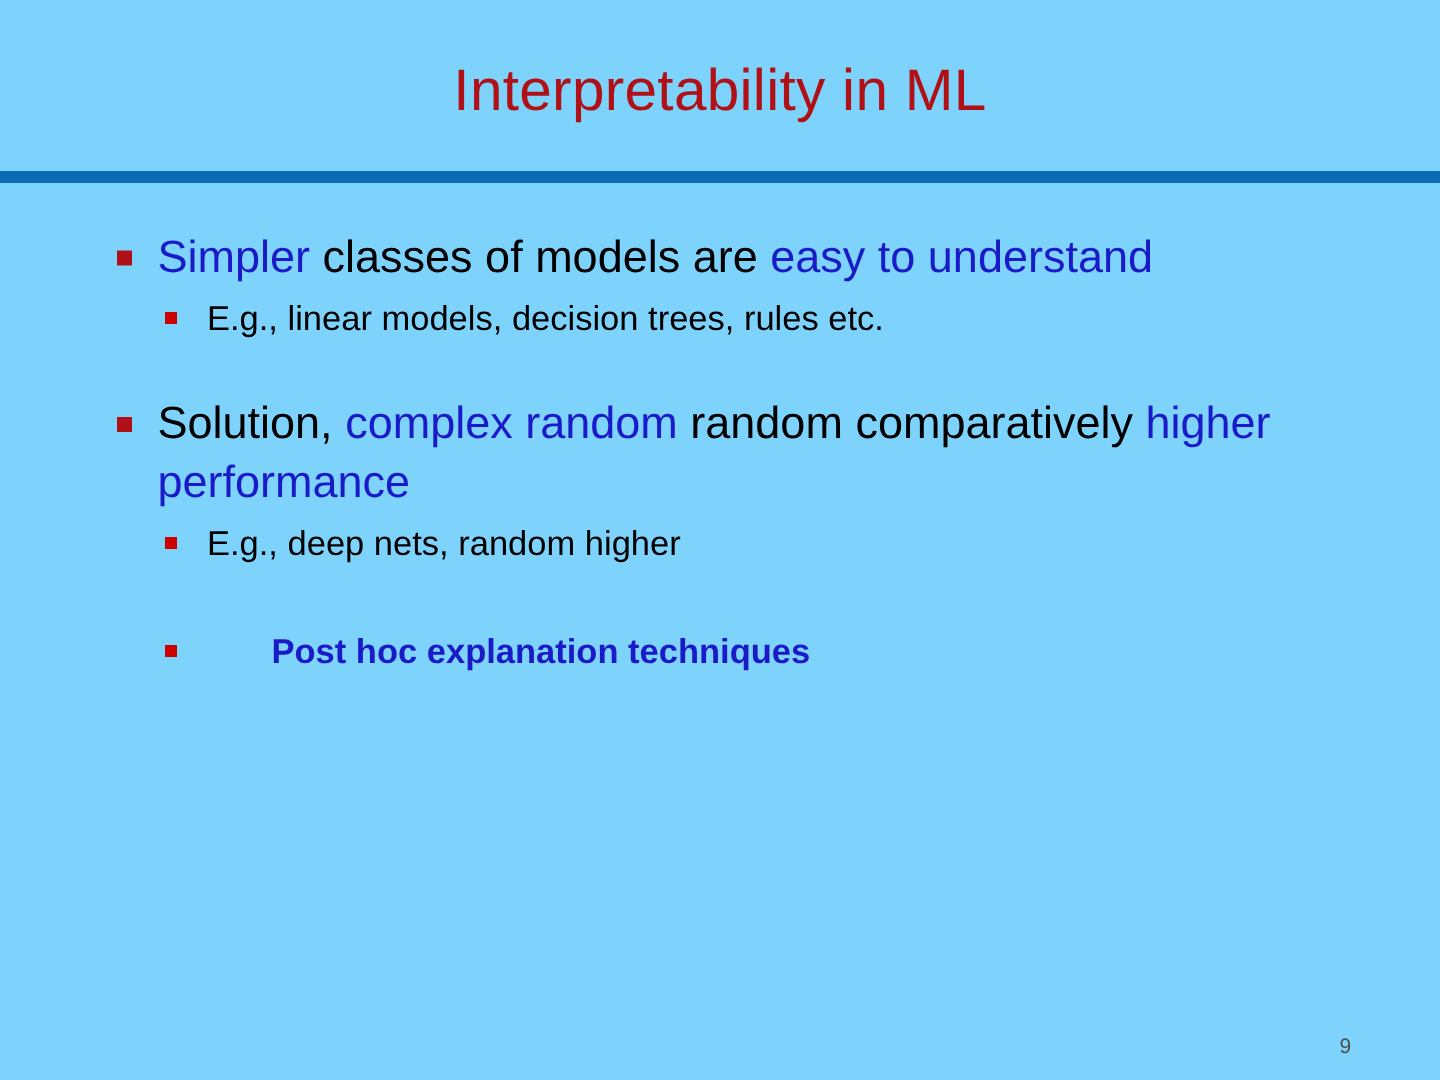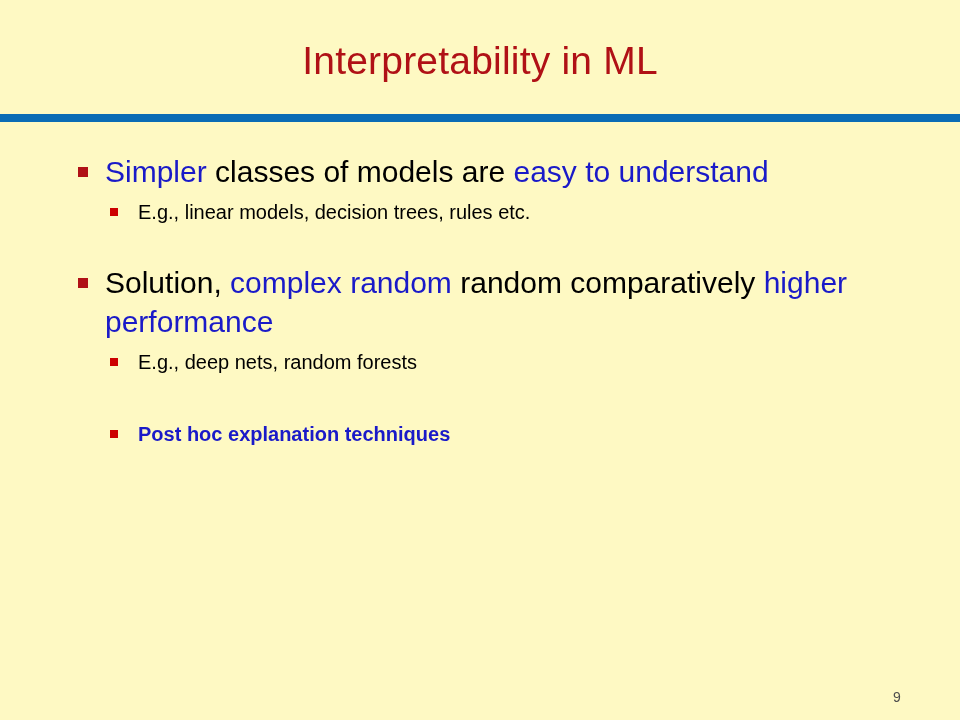--- a/index.html
+++ b/index.html
@@ -7,21 +7,21 @@
     padding: 0;
     background: #ffffff;
   }
   body {
     font-family: "Liberation Sans", sans-serif;
   }
   .slide {
     position: relative;
     width: 960px;
     height: 720px;
-    background: #fef9c3;
+    background: #7dd3fc;
     overflow: hidden;
   }
 
   
   .slide-title {
     position: absolute;
     left: 0;
     top: 38px;
     width: 960px;
     text-align: center;
@@ -65,40 +65,40 @@
     top: 15px;
     width: 10px;
     height: 10px;
     background: #b01116;
   }
 
   .bullet-l2 {
     position: relative;
     padding-left: 138px;
     padding-right: 55px;
-    font-size: 20px;
+    font-size: 23px;
     line-height: 30px;
     color: #000000;
     margin-top: 6px;
   }
   .bullet-l2 .marker {
     position: absolute;
     left: 110px;
     top: 11px;
     width: 8px;
     height: 8px;
     background: #cc0000;
   }
 
   .gap-block { height: 36px; }
 
   .seg-blue   { color: #1a1ac8; }
   .seg-black  { color: #000000; }
   .seg-red-b  { color: #c00010; font-weight: bold; }
-  .seg-blue-b { color: #1a1ac8; font-weight: bold; }
+  .seg-blue-b { color: #1a1ac8; font-weight: bold; margin-left: 43px; }
 
   
   .page-number {
     position: absolute;
     left: 893px;
     top: 689px;
     font-size: 14px;
     color: #4d4d4d;
   }
 </style>
@@ -125,21 +125,21 @@
 
     <div class="gap-block"></div>
 
     <div class="bullet-l1">
       <span class="marker"></span>
       <span class="seg-black">Solution, </span><span class="seg-blue">complex random </span><span class="seg-black">random comparatively </span><span class="seg-blue">higher performance</span>
     </div>
 
     <div class="bullet-l2">
       <span class="marker"></span>
-      <span class="seg-black">E.g., deep nets, random forests</span>
+      <span class="seg-black">E.g., deep nets, random higher</span>
     </div>
 
     <div class="gap-block"></div>
 
 
     <div class="bullet-l2">
       <span class="marker"></span>
       <span class="seg-blue-b">Post hoc explanation techniques</span>
     </div>
 

